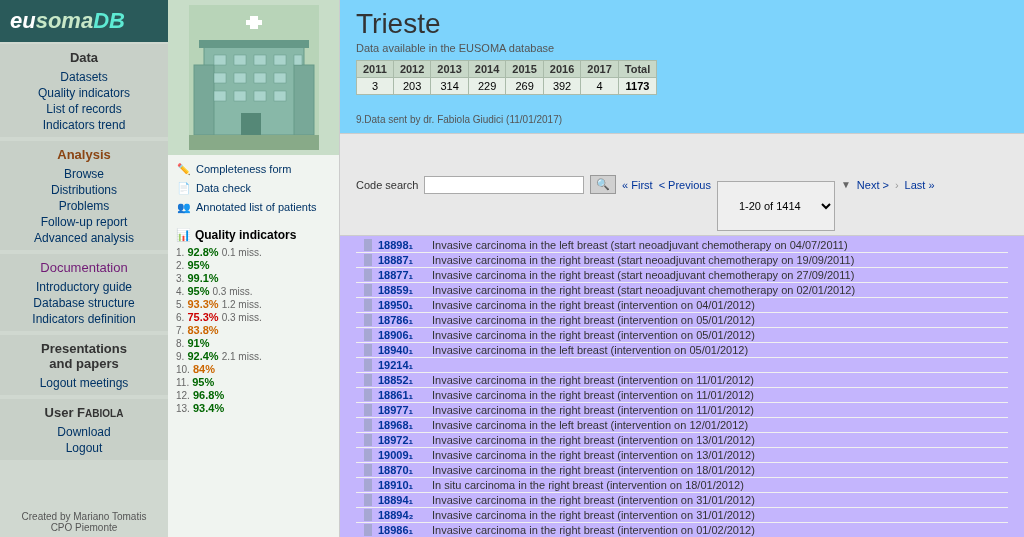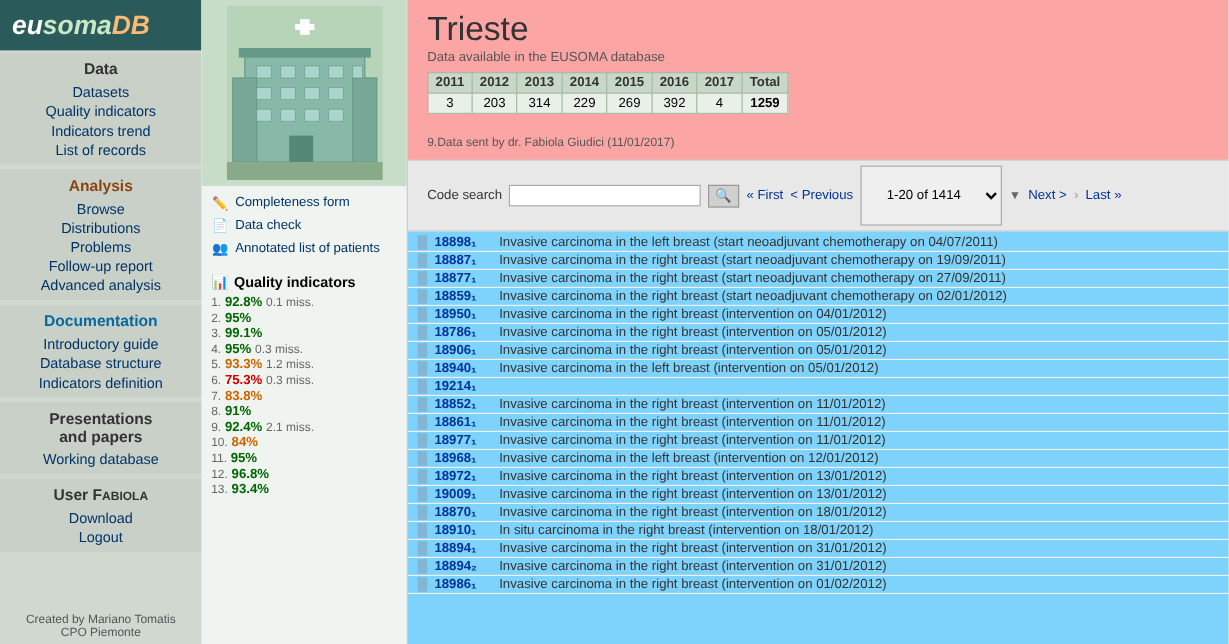--- a/index.html
+++ b/index.html
@@ -21,21 +21,21 @@
       padding: 8px 10px;
       text-align: left;
     }
     .logo-text {
       font-size: 22px;
       font-weight: bold;
       color: white;
       font-style: italic;
     }
     .logo-text span.db {
-      color: #fdba74;
+      color: #5eead4;
     }
     .logo-text span.eu {
       color: white;
     }
     .logo-text span.soma {
       color: #c8e8c8;
       text-align: right;
     }
 
     .sidebar-section {
@@ -44,21 +44,21 @@
       padding: 4px 0;
     }
     .sidebar-section-title {
       text-align: center;
       font-weight: bold;
       font-size: 13px;
       color: #333;
       padding: 2px 0 4px 0;
     }
     .sidebar-section-title.analysis { color: #8b4513; }
-    .sidebar-section-title.documentation { color: #0369a1; font-weight: bold; }
+    .sidebar-section-title.documentation { color: #701a75; font-weight: normal; }
     .sidebar-section-title.presentations { color: #333; font-weight: bold; }
     .sidebar-section-title.user { color: #333; }
 
     .sidebar-link {
       display: block;
       text-align: center;
       color: #003366;
       text-decoration: none;
       padding: 1px 4px;
       font-size: 12px;
@@ -148,21 +148,21 @@
     #main-content {
       flex: 1;
       background: #f8f8f8;
       display: flex;
       flex-direction: column;
       height: 537px;
       overflow: hidden;
     }
 
     .main-header {
-      background: #fca5a5;
+      background: #7dd3fc;
       padding: 8px 20px 4px 16px;
       border-bottom: 1px solid #ccc;
     }
     .main-title {
       font-size: 28px;
       font-weight: normal;
       color: #333;
       margin-bottom: 2px;
     }
     .main-subtitle {
@@ -231,32 +231,33 @@
       border: none;
       color: #003399;
       cursor: pointer;
       font-size: 11px;
       text-decoration: none;
     }
     .nav-select {
       font-size: 11px;
       border: 1px solid #aaa;
       padding: 17px;
+      margin-top: 43px;
     }
     .nav-separator {
       color: #999;
       font-size: 11px;
     }
 
     
     .records-list {
       flex: 1;
       overflow-y: auto;
-      padding: 2px 0;
-      background: #7dd3fc;
+      padding: 2px 16px;
+      background: #c4b5fd;
     }
     .record-item {
       display: flex;
       align-items: center;
       padding: 1px 8px;
       font-size: 11px;
       border-bottom: 1px solid #f0f0f0;
       cursor: pointer;
     }
     .record-handle {
@@ -289,43 +290,43 @@
   <div class="logo-area">
     <span class="logo-text">
       <span class="eu">eu</span><span class="soma">soma</span><span class="db">DB</span>
     </span>
   </div>
 
   <div class="sidebar-section">
     <div class="sidebar-section-title">Data</div>
     <a class="sidebar-link">Datasets</a>
     <a class="sidebar-link">Quality indicators</a>
+    <a class="sidebar-link">List of records</a>
     <a class="sidebar-link">Indicators trend</a>
-    <a class="sidebar-link">List of records</a>
   </div>
 
   <div class="sidebar-section">
     <div class="sidebar-section-title analysis">Analysis</div>
     <a class="sidebar-link">Browse</a>
     <a class="sidebar-link">Distributions</a>
     <a class="sidebar-link">Problems</a>
     <a class="sidebar-link">Follow-up report</a>
     <a class="sidebar-link">Advanced analysis</a>
   </div>
 
   <div class="sidebar-section">
     <div class="sidebar-section-title documentation">Documentation</div>
     <a class="sidebar-link">Introductory guide</a>
     <a class="sidebar-link">Database structure</a>
     <a class="sidebar-link">Indicators definition</a>
   </div>
 
   <div class="sidebar-section">
     <div class="sidebar-section-title presentations">Presentations<br>and papers</div>
-    <a class="sidebar-link">Working database</a>
+    <a class="sidebar-link">Logout meetings</a>
   </div>
 
   <div class="sidebar-section">
     <div class="sidebar-section-title user">User <span style="font-variant:small-caps">F</span><span style="font-size:10px">ABIOLA</span></div>
     <a class="sidebar-link">Download</a>
     <a class="sidebar-link">Logout</a>
   </div>
 
   <div class="sidebar-footer">
     <div>Created by Mariano Tomatis</div>
@@ -431,21 +432,21 @@
       </thead>
       <tbody>
         <tr>
           <td>3</td>
           <td>203</td>
           <td>314</td>
           <td>229</td>
           <td>269</td>
           <td>392</td>
           <td>4</td>
-          <td class="total">1259</td>
+          <td class="total">1173</td>
         </tr>
       </tbody>
     </table>
 
     <div class="data-sent">9.Data sent by dr. Fabiola Giudici (11/01/2017)</div>
   </div>
 
   <div class="toolbar">
     <span class="search-label">Code search</span>
     <input type="text" class="search-input" value="" style="">

